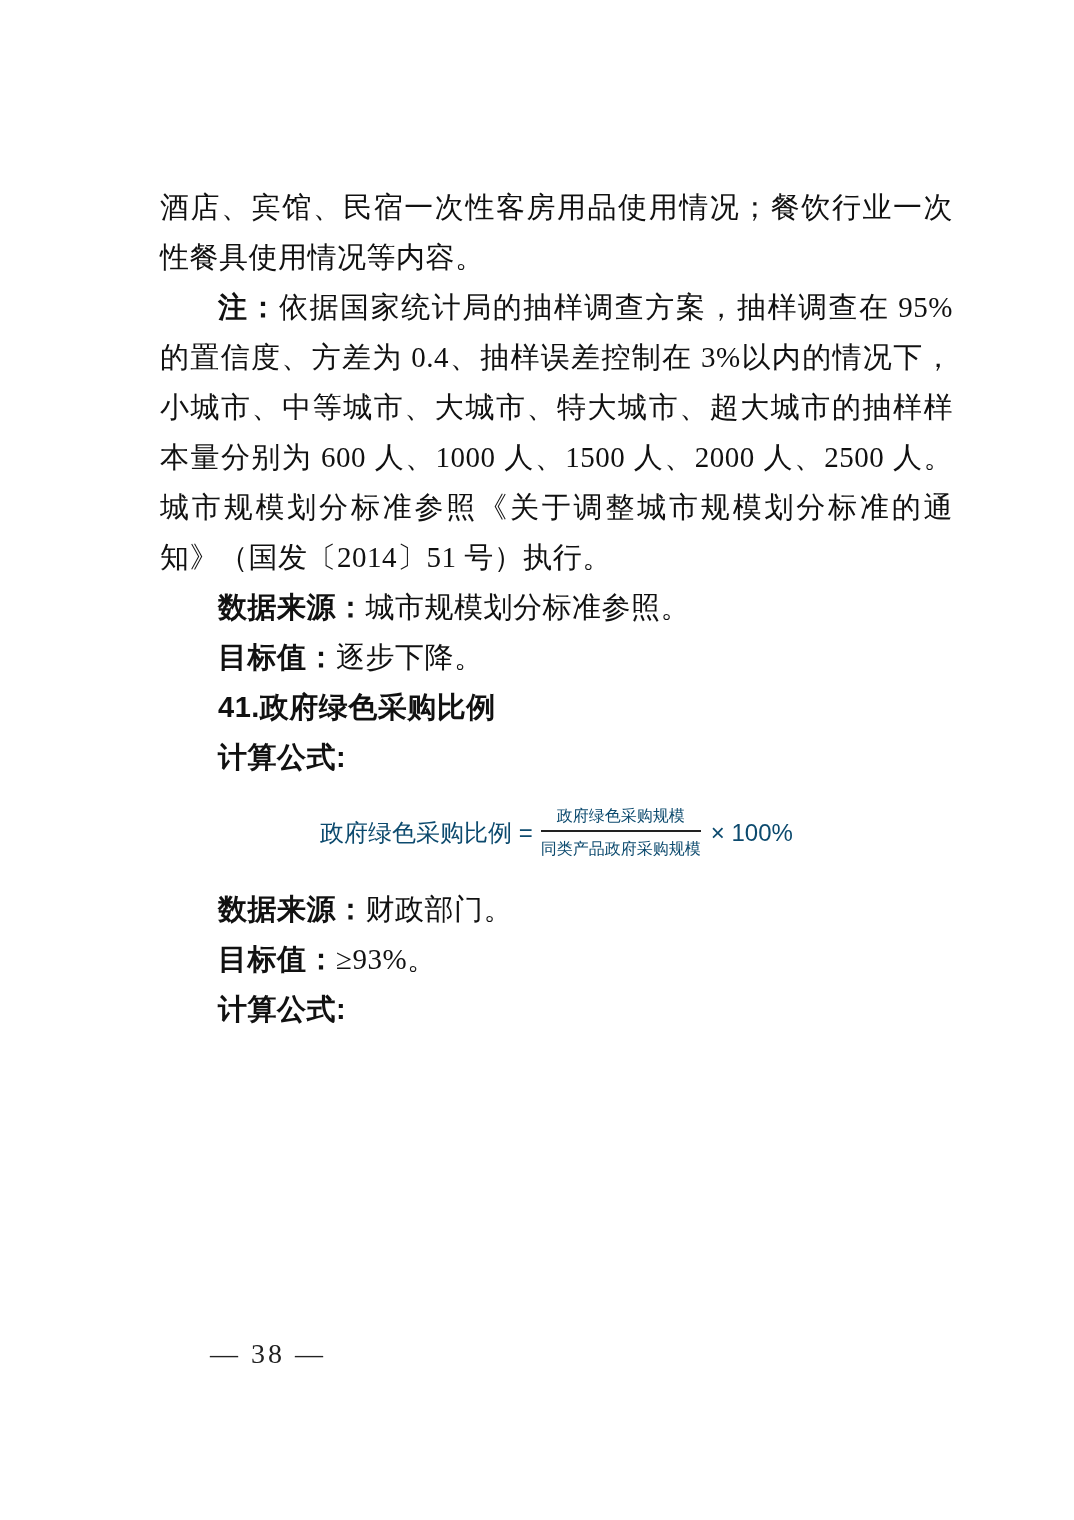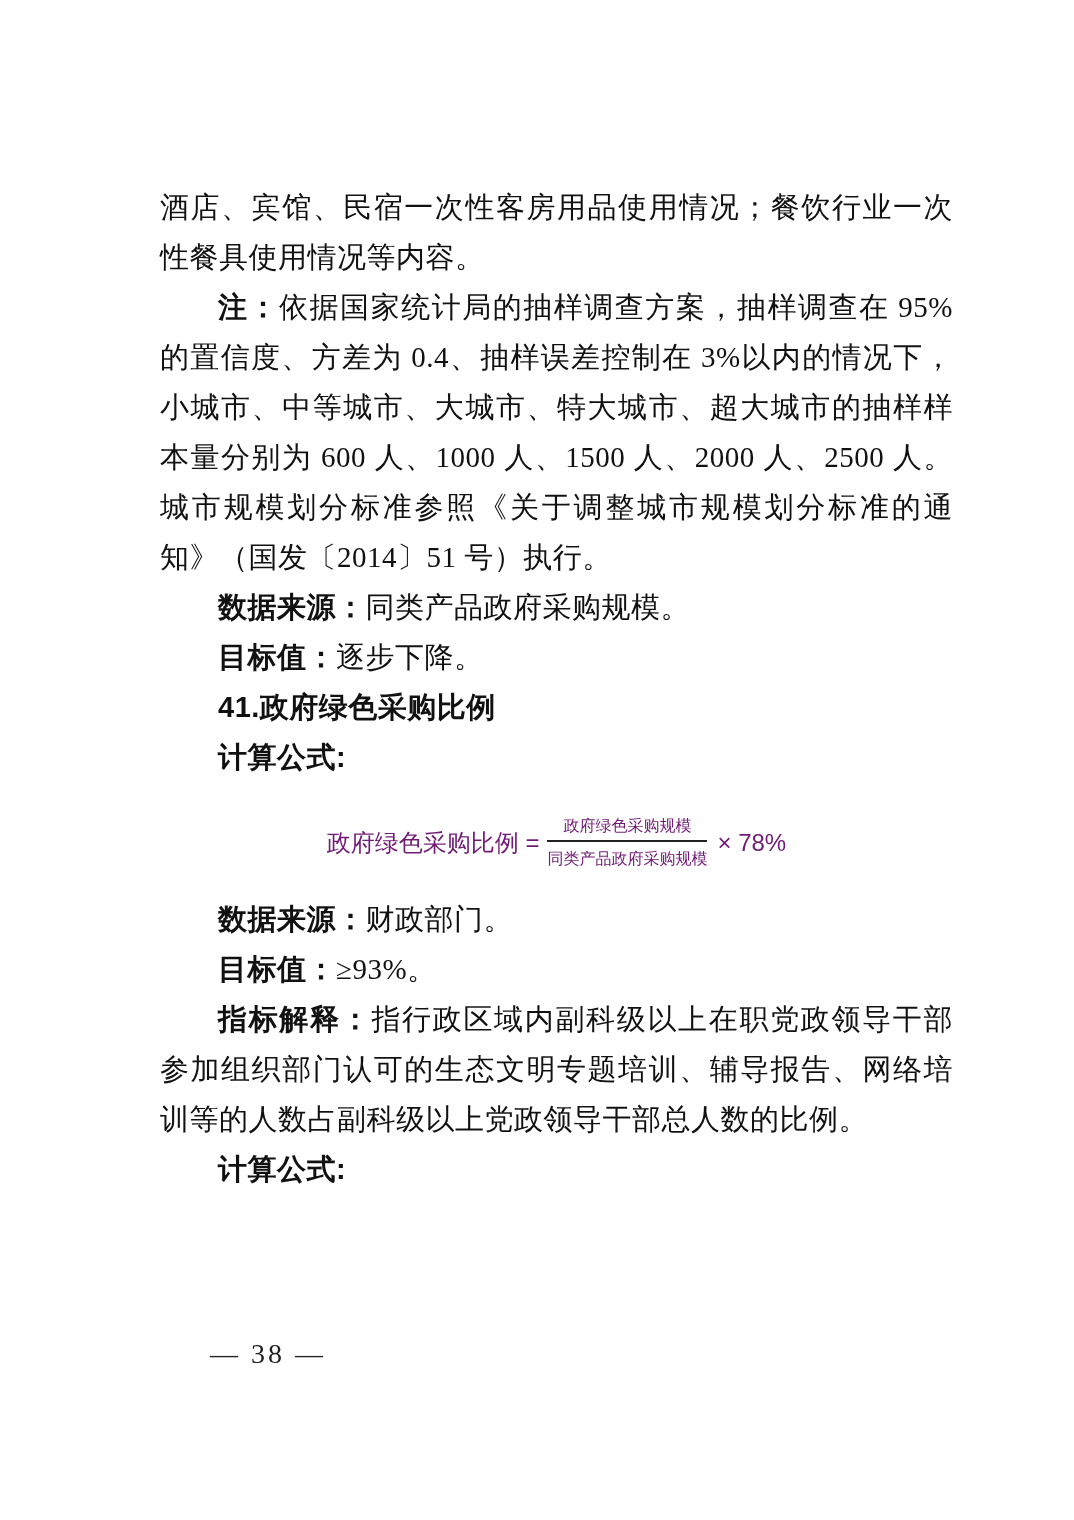--- a/index.html
+++ b/index.html
@@ -37,24 +37,24 @@
     line-height: 50px;
     text-indent: 2em;
     font-weight: 700;
     font-family: "Liberation Sans", sans-serif;
     letter-spacing: 0.5px;
   }
   .formula-row {
     display: flex;
     justify-content: center;
     align-items: center;
-    margin: 22px 0 12px 0;
+    margin: 12px 0 12px 0;
     height: 78px;
     font-size: 24px;
-    color: #701a75;
+    color: #0c4a6e;
     font-family: "Liberation Sans", sans-serif;
   }
   .frac {
     display: inline-flex;
     flex-direction: column;
     text-align: center;
     margin: 0 10px 0 8px;
     font-size: 16px;
     line-height: 1.3;
   }
@@ -82,55 +82,52 @@
 
     <p class="para">
       <span>酒店、宾馆、民宿一次性客房用品使用情况；餐饮行业一次性餐具使用情况等内容。</span>
     </p>
 
     <p class="para indent">
       <span class="label">注：</span><span>依据国家统计局的抽样调查方案，抽样调查在 95%的置信度、方差为 0.4、抽样误差控制在 3%以内的情况下，小城市、中等城市、大城市、特大城市、超大城市的抽样样本量分别为 600 人、1000 人、1500 人、2000 人、2500 人。城市规模划分标准参照《关于调整城市规模划分标准的通知》（国发〔2014〕51 号）执行。</span>
     </p>
 
     <p class="para indent">
-      <span class="label">数据来源：</span><span>同类产品政府采购规模。</span>
+      <span class="label">数据来源：</span><span>城市规模划分标准参照。</span>
     </p>
 
     <p class="para indent">
       <span class="label">目标值：</span><span>逐步下降。</span>
     </p>
 
     <p class="heading">41.政府绿色采购比例</p>
 
 
     <p class="para indent">
       <span class="label">计算公式:</span>
     </p>
 
     <div class="formula-row">
       <span>政府绿色采购比例 =</span>
       <span class="frac">
         <span class="num">政府绿色采购规模</span>
         <span class="den">同类产品政府采购规模</span>
       </span>
-      <span>× 78%</span>
+      <span>× 100%</span>
     </div>
 
     <p class="para indent">
       <span class="label">数据来源：</span><span>财政部门。</span>
     </p>
 
     <p class="para indent">
       <span class="label">目标值：</span><span>≥93%。</span>
     </p>
 
 
-    <p class="para indent">
-      <span class="label">指标解释：</span><span>指行政区域内副科级以上在职党政领导干部参加组织部门认可的生态文明专题培训、辅导报告、网络培训等的人数占副科级以上党政领导干部总人数的比例。</span>
-    </p>
 
     <p class="para indent">
       <span class="label">计算公式:</span>
     </p>
 
   </div>
 
   <div class="footer">— 38 —</div>
 </div>
 

